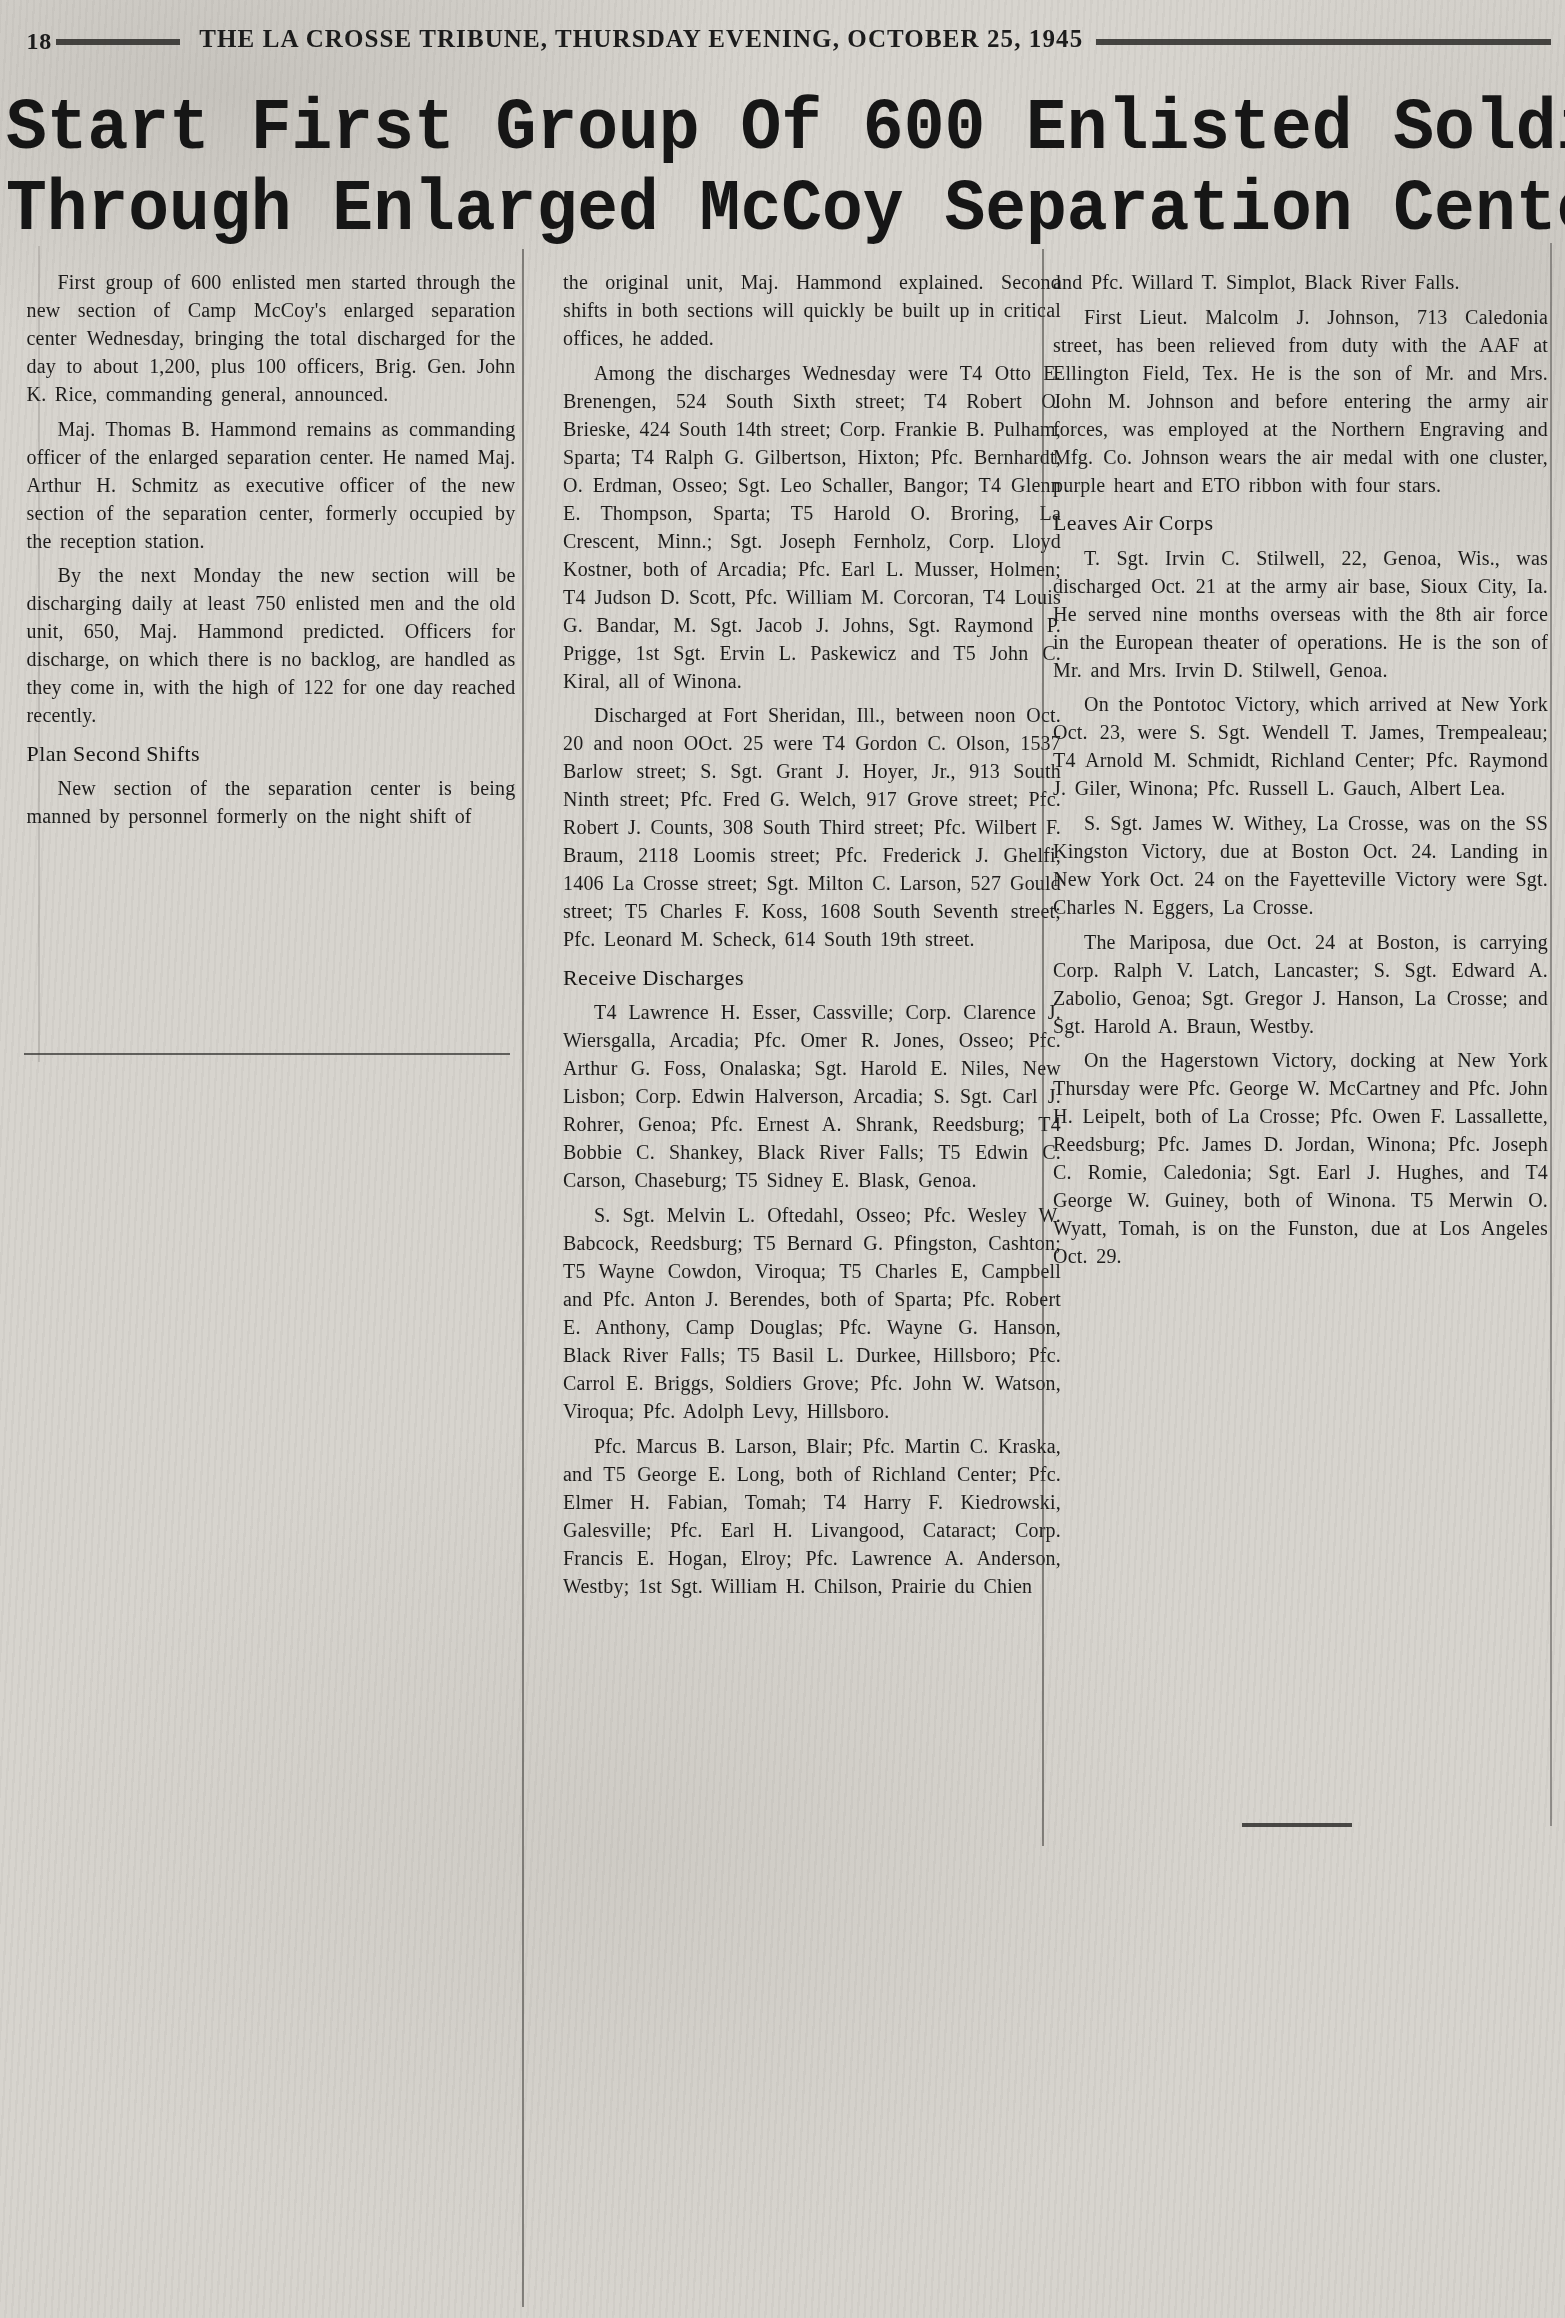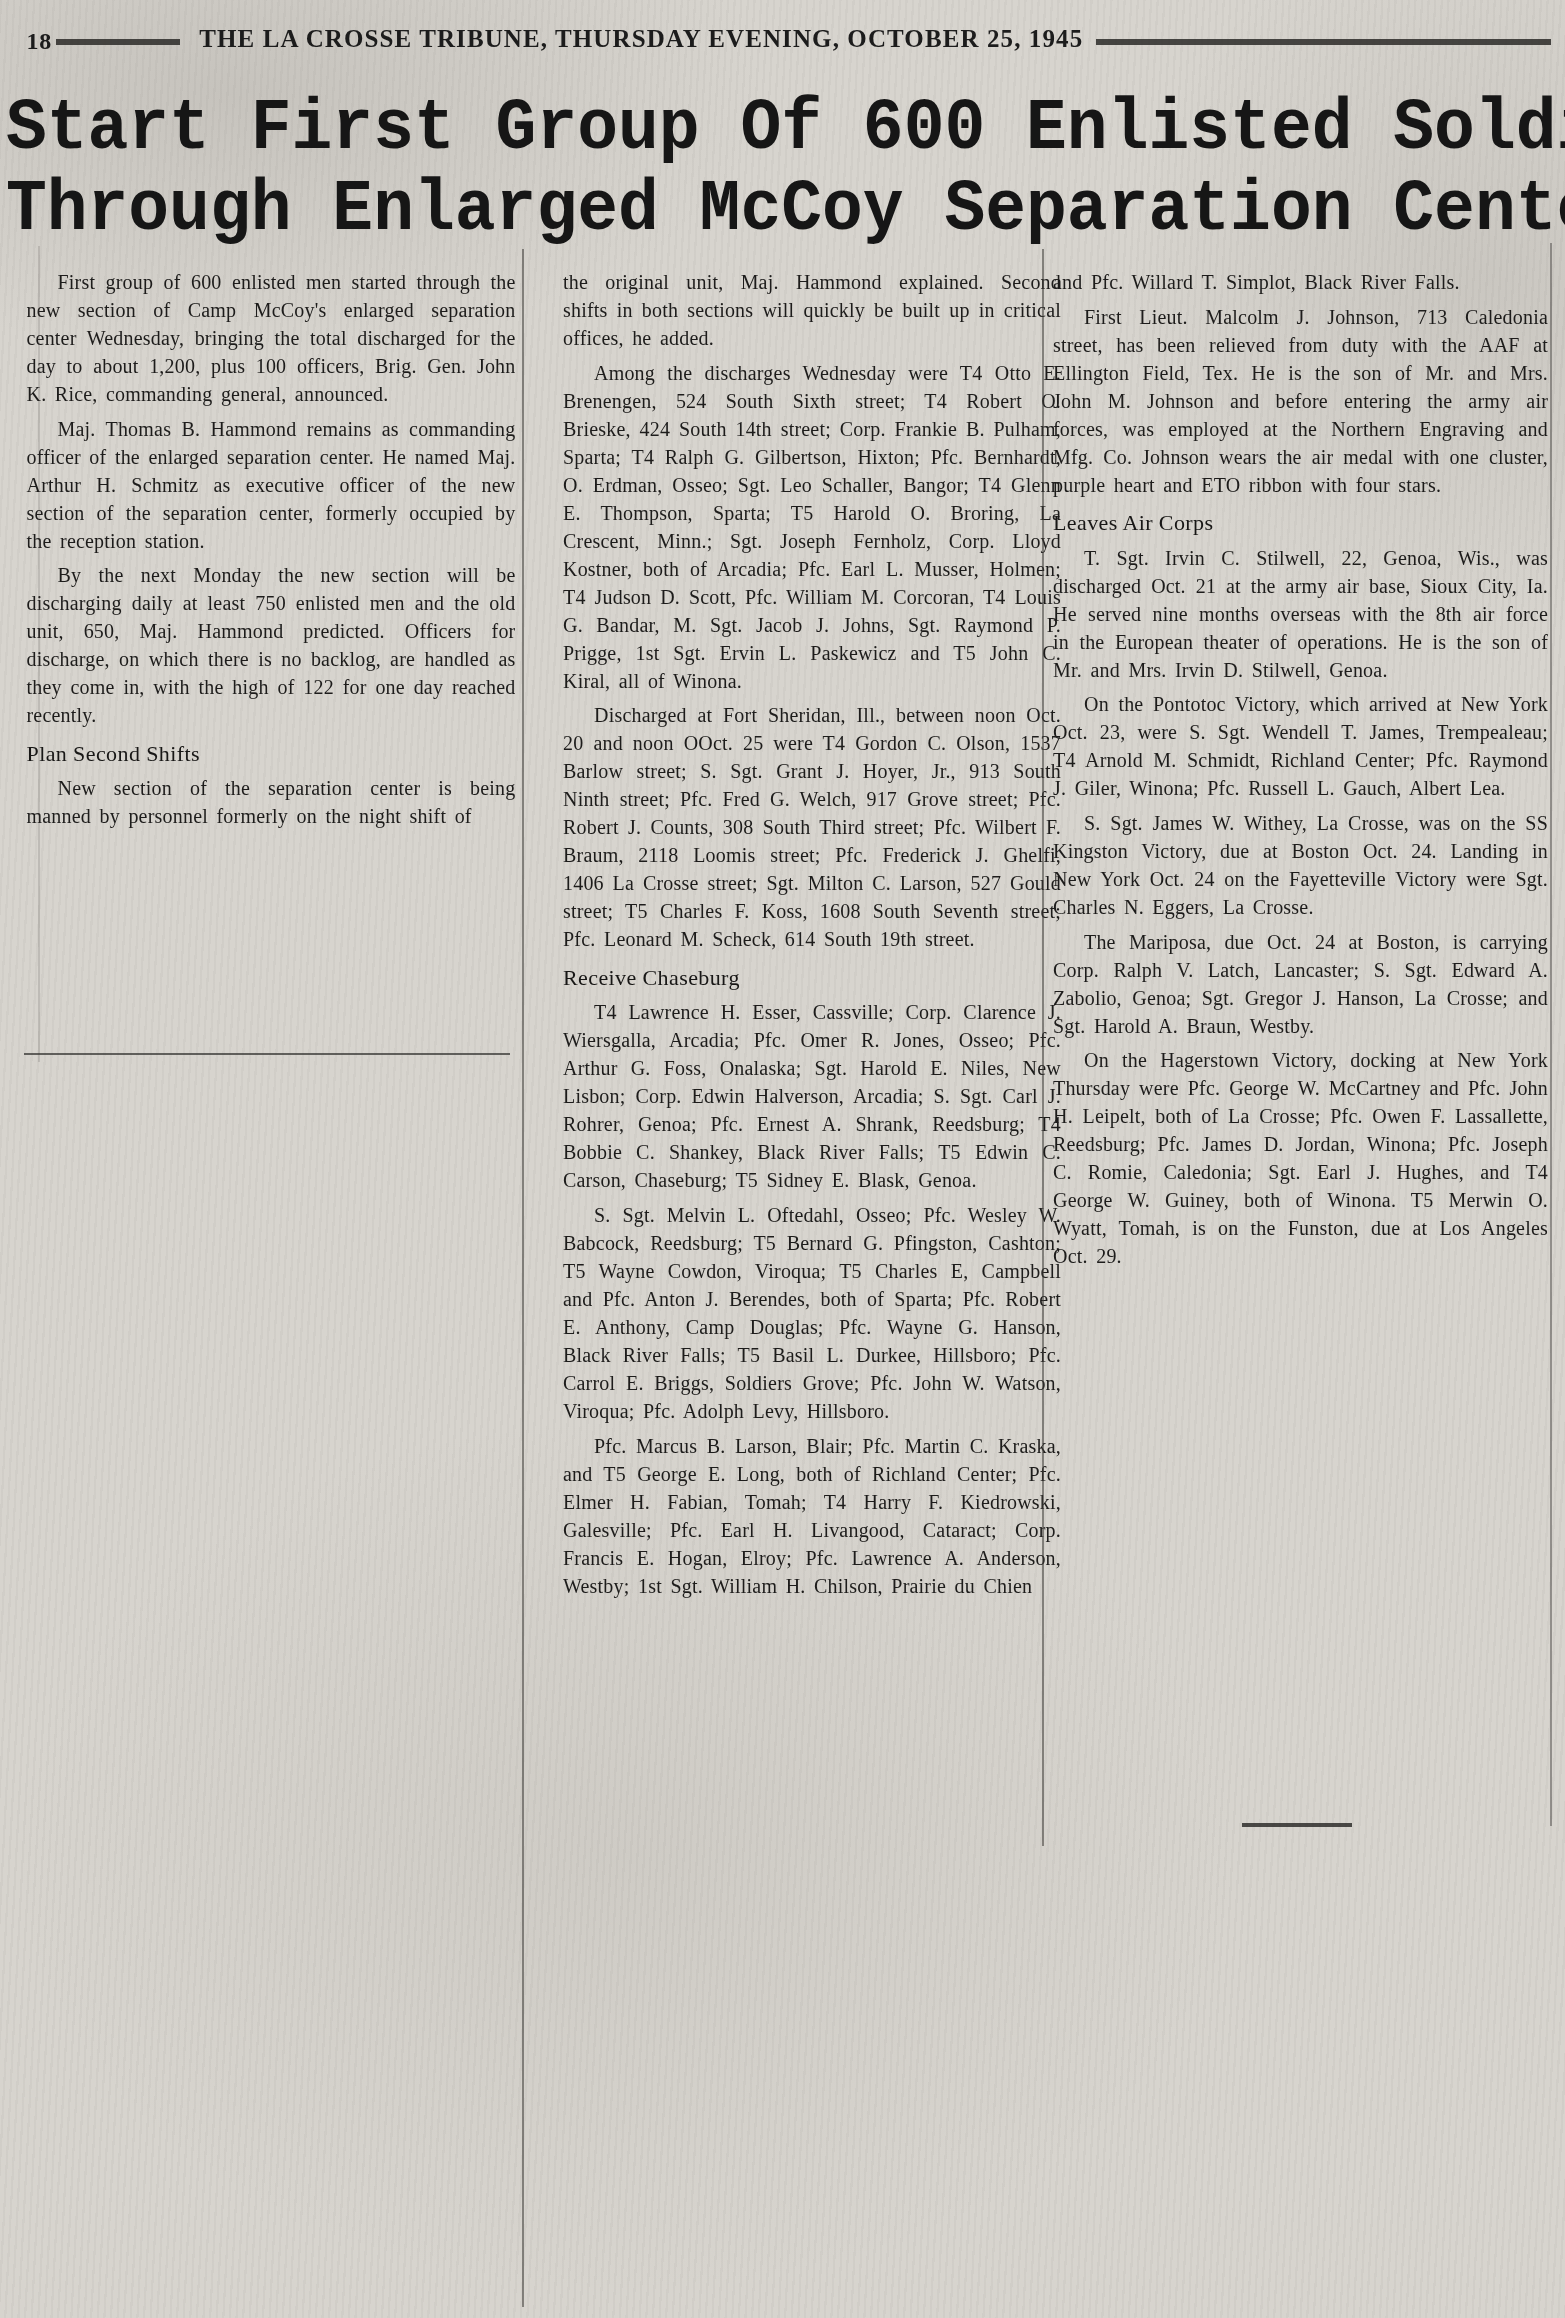--- a/index.html
+++ b/index.html
@@ -76,21 +76,21 @@
       <p class="para">First group of 600 enlisted men started through the new section of Camp McCoy's enlarged separation center Wednesday, bringing the total discharged for the day to about 1,200, plus 100 officers, Brig. Gen. John K. Rice, commanding general, announced.</p>
       <p class="para">Maj. Thomas B. Hammond remains as commanding officer of the enlarged separation center. He named Maj. Arthur H. Schmitz as executive officer of the new section of the separation center, formerly occupied by the reception station.</p>
       <p class="para">By the next Monday the new section will be discharging daily at least 750 enlisted men and the old unit, 650, Maj. Hammond predicted. Officers for discharge, on which there is no backlog, are handled as they come in, with the high of 122 for one day reached recently.</p>
       <h3 class="subhead">Plan Second Shifts</h3>
       <p class="para">New section of the separation center is being manned by personnel formerly on the night shift of</p>
     </div>
   <div id="col2" class="col">
       <p class="para no-indent">the original unit, Maj. Hammond explained. Second shifts in both sections will quickly be built up in critical offices, he added.</p>
       <p class="para">Among the discharges Wednesday were T4 Otto E. Brenengen, 524 South Sixth street; T4 Robert O. Brieske, 424 South 14th street; Corp. Frankie B. Pulham, Sparta; T4 Ralph G. Gilbertson, Hixton; Pfc. Bernhardt, O. Erdman, Osseo; Sgt. Leo Schaller, Bangor; T4 Glenn E. Thompson, Sparta; T5 Harold O. Broring, La Crescent, Minn.; Sgt. Joseph Fernholz, Corp. Lloyd Kostner, both of Arcadia; Pfc. Earl L. Musser, Holmen; T4 Judson D. Scott, Pfc. William M. Corcoran, T4 Louis G. Bandar, M. Sgt. Jacob J. Johns, Sgt. Raymond P. Prigge, 1st Sgt. Ervin L. Paskewicz and T5 John C. Kiral, all of Winona.</p>
       <p class="para">Discharged at Fort Sheridan, Ill., between noon Oct. 20 and noon OOct. 25 were T4 Gordon C. Olson, 1537 Barlow street; S. Sgt. Grant J. Hoyer, Jr., 913 South Ninth street; Pfc. Fred G. Welch, 917 Grove street; Pfc. Robert J. Counts, 308 South Third street; Pfc. Wilbert F. Braum, 2118 Loomis street; Pfc. Frederick J. Ghelfi, 1406 La Crosse street; Sgt. Milton C. Larson, 527 Gould street; T5 Charles F. Koss, 1608 South Seventh street; Pfc. Leonard M. Scheck, 614 South 19th street.</p>
-      <h3 class="subhead">Receive Chaseburg</h3>
+      <h3 class="subhead">Receive Discharges</h3>
       <p class="para">T4 Lawrence H. Esser, Cassville; Corp. Clarence J. Wiersgalla, Arcadia; Pfc. Omer R. Jones, Osseo; Pfc. Arthur G. Foss, Onalaska; Sgt. Harold E. Niles, New Lisbon; Corp. Edwin Halverson, Arcadia; S. Sgt. Carl J. Rohrer, Genoa; Pfc. Ernest A. Shrank, Reedsburg; T4 Bobbie C. Shankey, Black River Falls; T5 Edwin C. Carson, Chaseburg; T5 Sidney E. Blask, Genoa.</p>
       <p class="para">S. Sgt. Melvin L. Oftedahl, Osseo; Pfc. Wesley W. Babcock, Reedsburg; T5 Bernard G. Pfingston, Cashton; T5 Wayne Cowdon, Viroqua; T5 Charles E, Campbell and Pfc. Anton J. Berendes, both of Sparta; Pfc. Robert E. Anthony, Camp Douglas; Pfc. Wayne G. Hanson, Black River Falls; T5 Basil L. Durkee, Hillsboro; Pfc. Carrol E. Briggs, Soldiers Grove; Pfc. John W. Watson, Viroqua; Pfc. Adolph Levy, Hillsboro.</p>
       <p class="para">Pfc. Marcus B. Larson, Blair; Pfc. Martin C. Kraska, and T5 George E. Long, both of Richland Center; Pfc. Elmer H. Fabian, Tomah; T4 Harry F. Kiedrowski, Galesville; Pfc. Earl H. Livangood, Cataract; Corp. Francis E. Hogan, Elroy; Pfc. Lawrence A. Anderson, Westby; 1st Sgt. William H. Chilson, Prairie du Chien</p>
     </div>
   <div id="col3" class="col">
       <p class="para no-indent">and Pfc. Willard T. Simplot, Black River Falls.</p>
       <p class="para">First Lieut. Malcolm J. Johnson, 713 Caledonia street, has been relieved from duty with the AAF at Ellington Field, Tex. He is the son of Mr. and Mrs. John M. Johnson and before entering the army air forces, was employed at the Northern Engraving and Mfg. Co. Johnson wears the air medal with one cluster, purple heart and ETO ribbon with four stars.</p>
       <h3 class="subhead">Leaves Air Corps</h3>
       <p class="para">T. Sgt. Irvin C. Stilwell, 22, Genoa, Wis., was discharged Oct. 21 at the army air base, Sioux City, Ia. He served nine months overseas with the 8th air force in the European theater of operations. He is the son of Mr. and Mrs. Irvin D. Stilwell, Genoa.</p>
       <p class="para">On the Pontotoc Victory, which arrived at New York Oct. 23, were S. Sgt. Wendell T. James, Trempealeau; T4 Arnold M. Schmidt, Richland Center; Pfc. Raymond J. Giler, Winona; Pfc. Russell L. Gauch, Albert Lea.</p>

